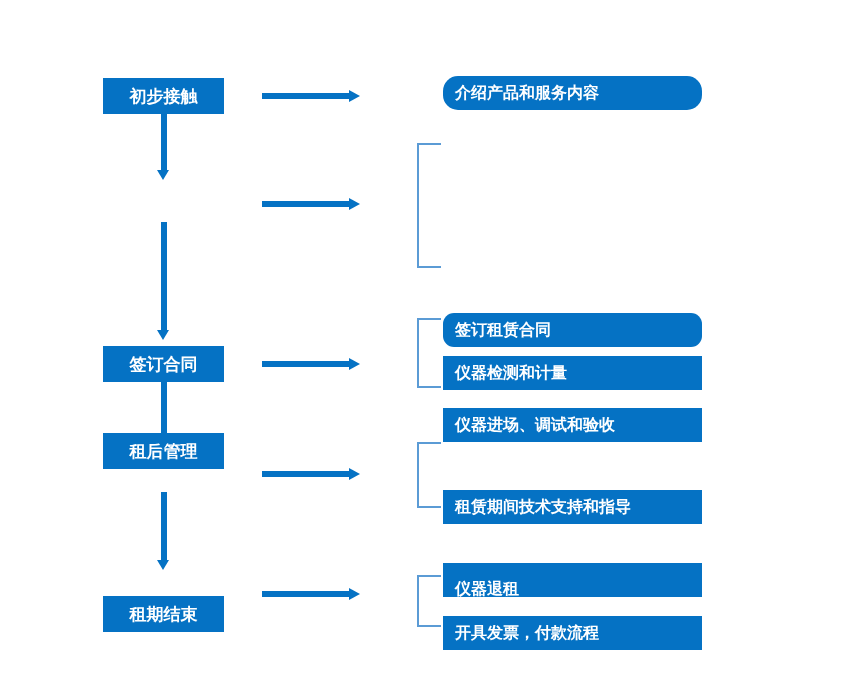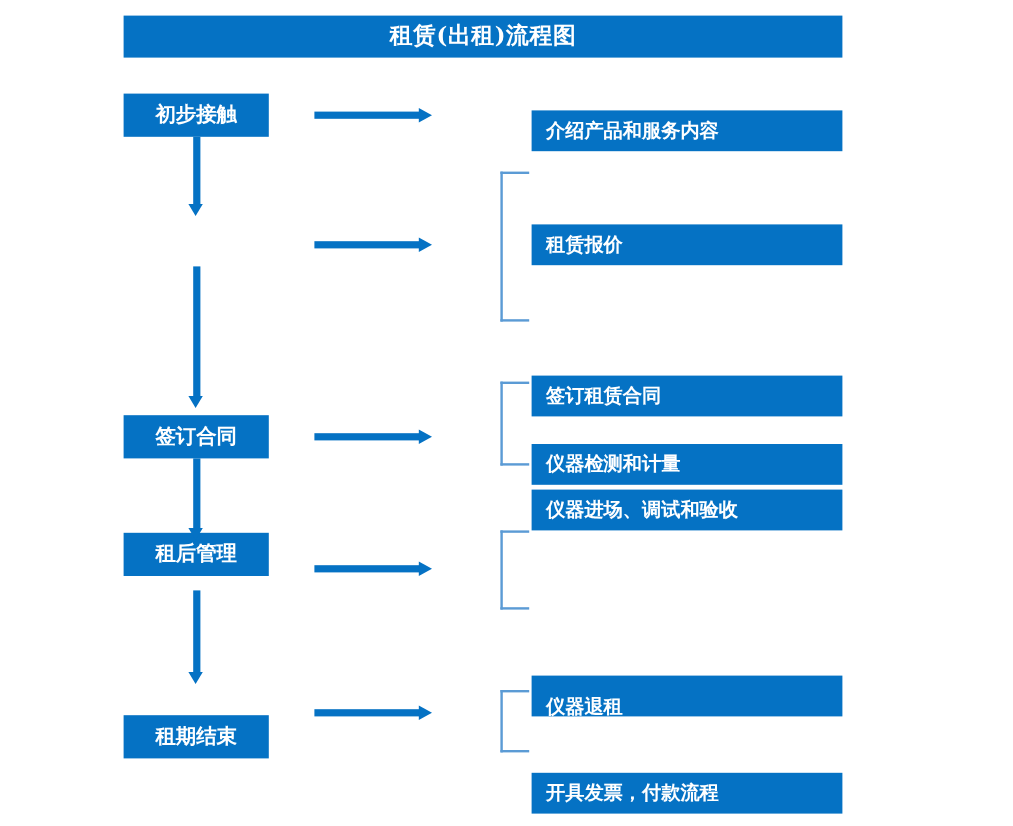--- a/index.html
+++ b/index.html
@@ -137,34 +137,31 @@
     border-top: 2px solid #5B9BD5;
     border-bottom: 2px solid #5B9BD5;
     box-sizing: border-box;
   }
 </style>
 </head>
 <body>
 
 <div id="canvas">
 
-  <div class="title-bar">
-    <span class="title-text">租赁(出租)流程图</span>
-  </div>
 
   <div class="node stage" style="top:78px;">
     <span class="node-label">初步接触</span>
   </div>
 
 
   <div class="node stage" style="top:346px;">
     <span class="node-label">签订合同</span>
   </div>
 
-  <div class="node stage" style="top:444px;justify-content:center;">
+  <div class="node stage" style="top:433px;justify-content:center;">
     <span class="node-label">租后管理</span>
   </div>
 
   <div class="node stage" style="top:596px;">
     <span class="node-label">租期结束</span>
   </div>
 
   <div class="v-arrow" style="top:114px; height:66px;">
     <div class="shaft" style="height:56px;"></div>
     <div class="head" style="top:56px;"></div>
@@ -203,52 +200,52 @@
   <div class="h-arrow" style="top:468px;">
     <div class="shaft"></div>
       <div class="head"></div>
   </div>
 
   <div class="h-arrow" style="top:588px;">
     <div class="shaft"></div>
       <div class="head"></div>
   </div>
 
-  <div class="node detail" style="top:92px;">
+  <div class="node detail" style="top:76px;border-radius:15px;">
     <span class="node-label">介绍产品和服务内容</span>
   </div>
 
   <div class="bracket" style="top:143px; height:125px;"></div>
 
 
-  <div class="node detail" style="top:187px;">
-    <span class="node-label">租赁报价</span>
-  </div>
 
 
   <div class="bracket" style="top:318px; height:70px;"></div>
 
-  <div class="node detail" style="top:313px;">
+  <div class="node detail" style="top:313px;border-radius:11px;">
     <span class="node-label">签订租赁合同</span>
   </div>
 
-  <div class="node detail" style="top:370px;">
+  <div class="node detail" style="top:356px;">
     <span class="node-label">仪器检测和计量</span>
   </div>
 
   <div class="bracket" style="top:442px; height:66px;"></div>
 
   <div class="node detail" style="top:408px;">
     <span class="node-label">仪器进场、调试和验收</span>
   </div>
 
+  <div class="node detail" style="top:490px;">
+    <span class="node-label">租赁期间技术支持和指导</span>
+  </div>
 
   <div class="bracket" style="top:575px; height:52px;"></div>
 
   <div class="node detail" style="top:563px;align-items:flex-end;">
     <span class="node-label">仪器退租</span>
   </div>
 
-  <div class="node detail" style="top:644px;">
+  <div class="node detail" style="top:616px;">
     <span class="node-label">开具发票，付款流程</span>
   </div>
 
 </div>
 
 </body></html>

